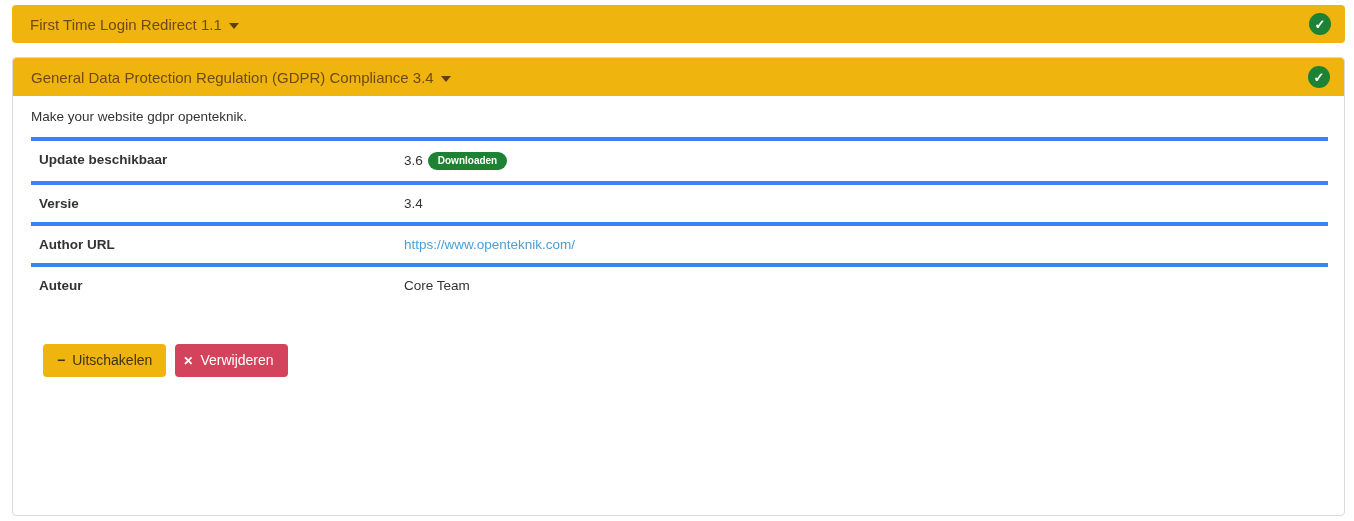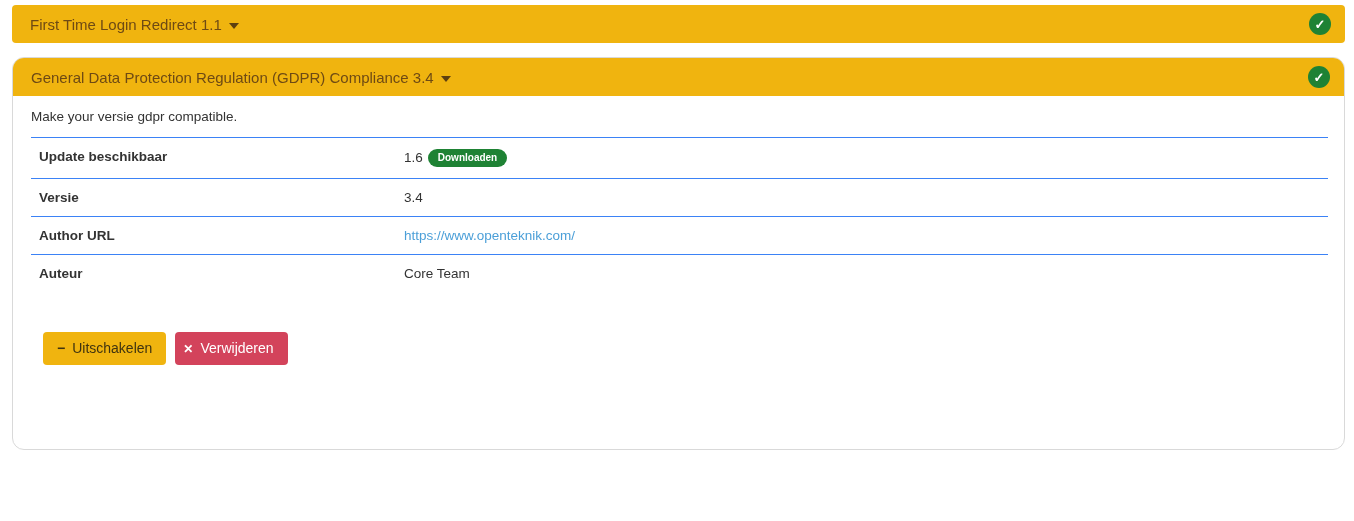--- a/index.html
+++ b/index.html
@@ -42,32 +42,32 @@
     font-size: 13px; font-weight: bold;
     display: flex; align-items: center; justify-content: center;
     flex: none;
   }
 
   .panel-collapsed { margin-bottom: 14px; }
 
   
   .panel-open {
     border: 1px solid #d9d9d9;
-    border-radius: 12px;
-    height: 393px;
+    border-radius: 4px;
+    height: 459px;
     overflow: hidden;
   }
   .panel-open .panel-heading { border-radius: 3px 3px 0 0; }
   .panel-body { padding: 13px 16px 0 18px; background: #fff; }
   .description { margin-bottom: 13px; color: #333; }
 
   
   table.details { width: 100%; border-collapse: collapse; }
   table.details > tbody > tr > td {
-    border-top: 1px solid #3b82f6;
+    border-top: 4px solid #3b82f6;
     padding: 11px 8px;
     vertical-align: top;
   }
   td.label-cell { width: 365px; font-weight: bold; }
 
   .badge-download {
     display: inline-block;
     background: #1E8234;
     color: #fff;
     font-size: 10px; font-weight: bold;
@@ -122,28 +122,28 @@
 
 <div class="panel-open">
   <div class="panel-heading">
     <span class="title">General Data Protection Regulation (GDPR) Compliance 3.4</span>
     <span class="caret"></span>
     <span class="spacer"></span>
     <span class="check-circle">✓</span>
   </div>
 
   <div class="panel-body">
-    <div class="description">Make your versie gdpr compatible.</div>
+    <div class="description">Make your website gdpr openteknik.</div>
 
     <table class="details">
       <tbody>
         <tr>
           <td class="label-cell">Update beschikbaar</td>
           <td>
-            <span>1.6</span><span class="badge-download">Downloaden</span>
+            <span>3.6</span><span class="badge-download">Downloaden</span>
           </td>
         </tr>
         <tr>
           <td class="label-cell">Versie</td>
           <td>3.4</td>
         </tr>
         <tr>
           <td class="label-cell">Author URL</td>
           <td><a class="link">https://www.openteknik.com/</a></td>
         </tr>

